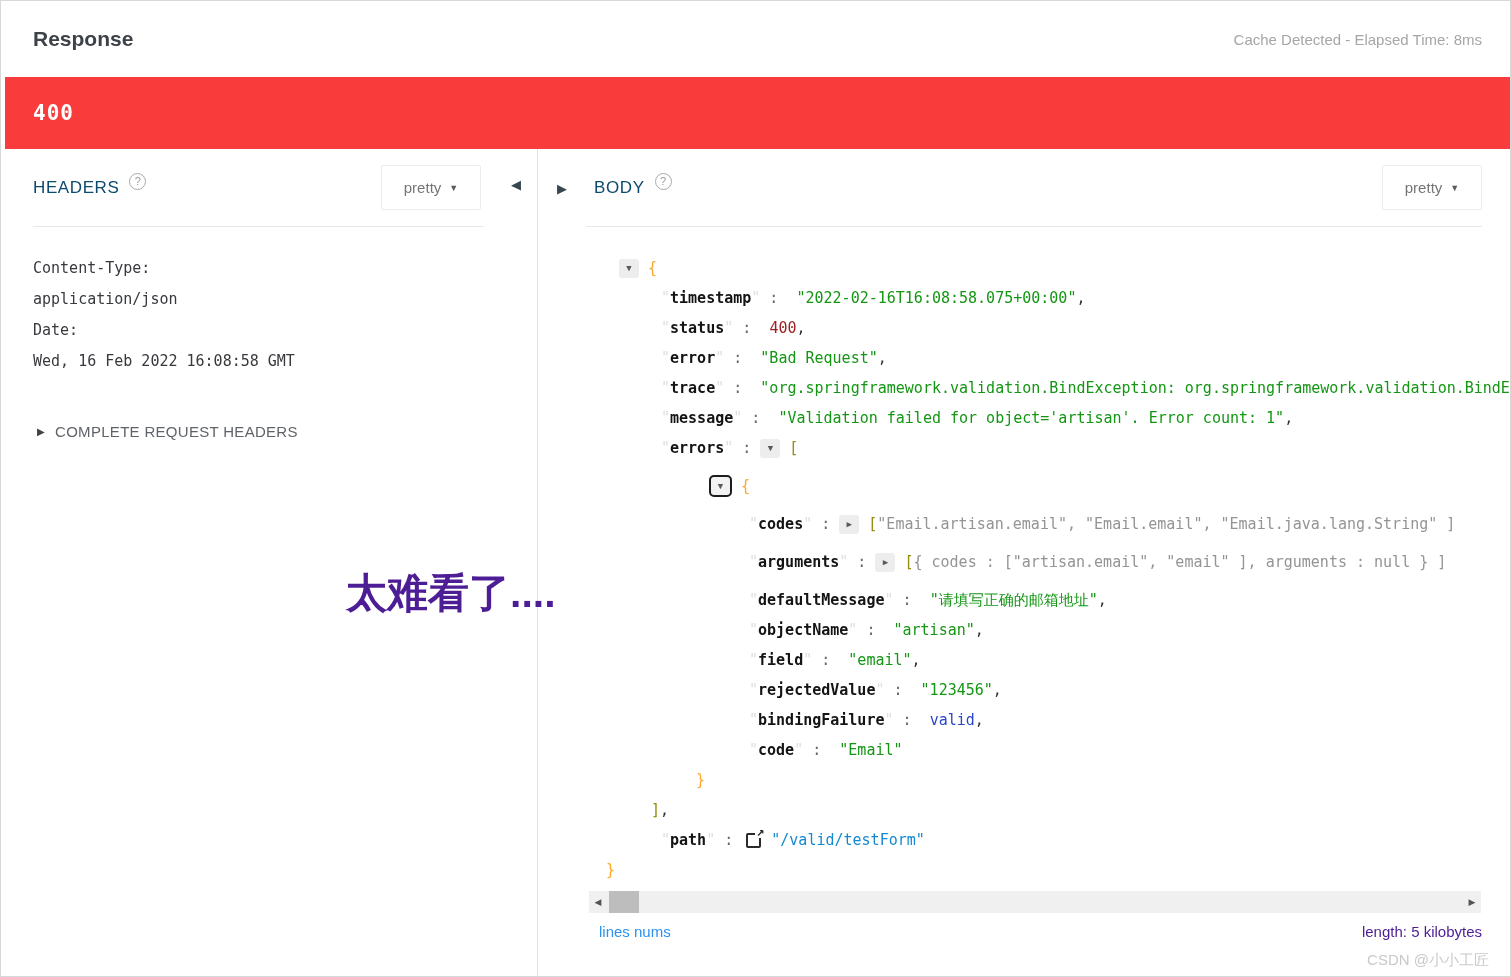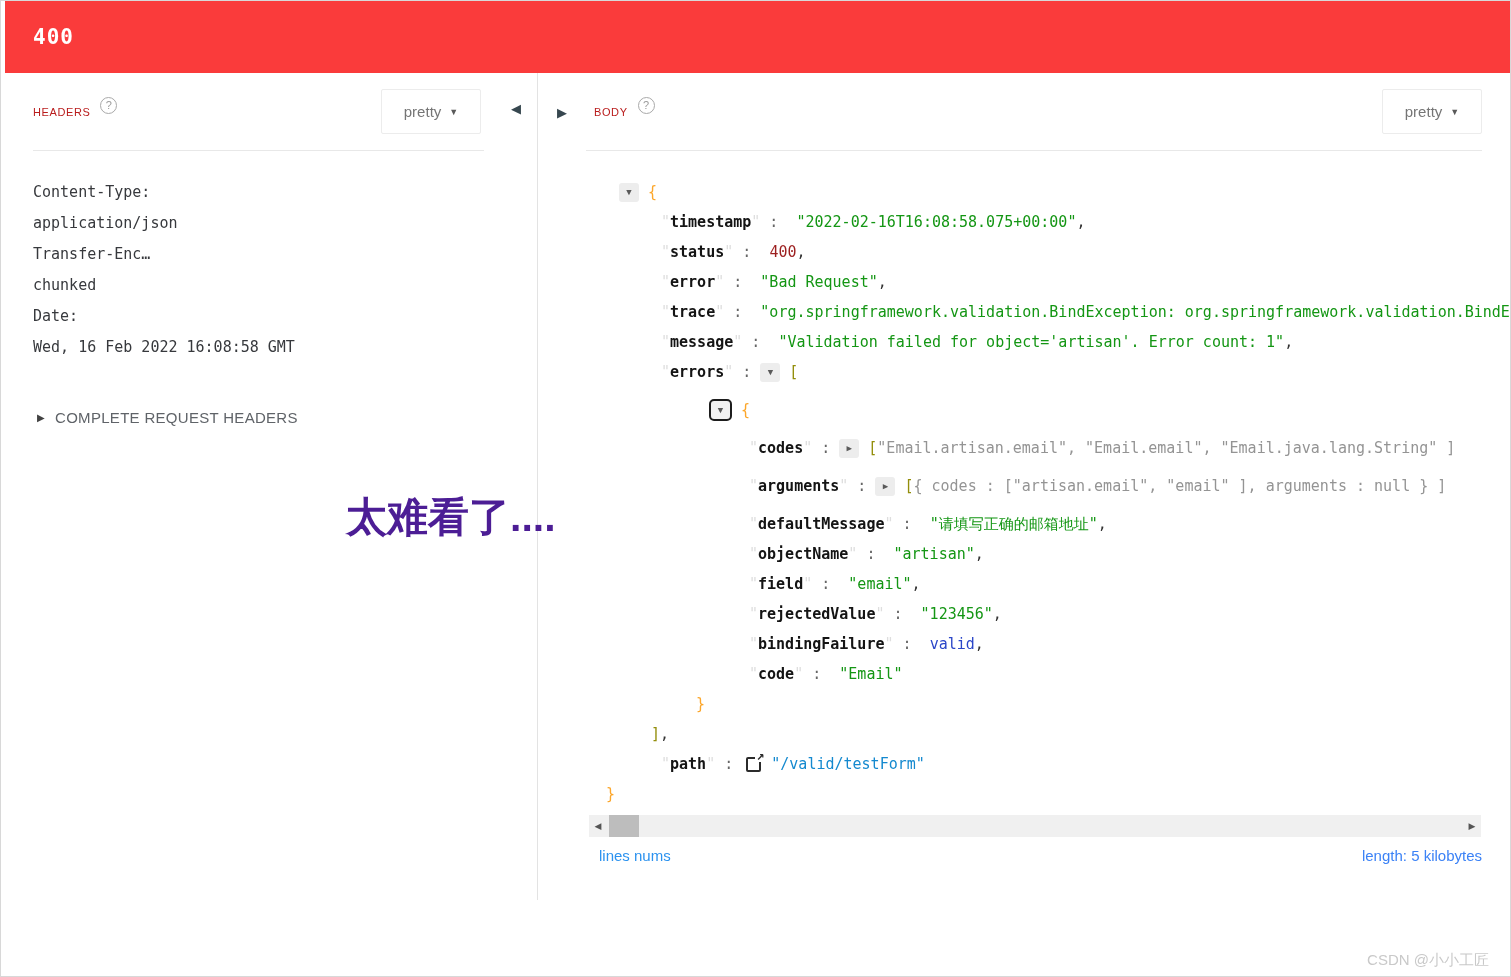--- a/index.html
+++ b/index.html
@@ -16,21 +16,21 @@
   .banner { height:72px; background:#fa3b3b; display:flex; align-items:center; padding-left:28px; }
   .banner .code { color:#fff; font-family:"DejaVu Sans Mono", monospace; font-size:21px; font-weight:700; letter-spacing:1px; }
 
   
   .content { display:flex; height:827px; position:relative; }
   .left-panel { width:533px; position:relative; border-right:1px solid #e3e3e3; }
   .right-panel { flex:1; position:relative; overflow:hidden; }
 
   
   .panel-header { height:78px; position:relative; display:flex; align-items:center; }
-  .panel-label { font-size:11px; color:#b91c1c; letter-spacing:0.6px; }
+  .panel-label { font-size:17px; color:#0c4a6e; letter-spacing:0.6px; }
   .help-icon { display:inline-flex; align-items:center; justify-content:center; width:17px; height:17px; border:1px solid #a9a9a9; border-radius:50%; color:#9b9b9b; font-size:11px; margin-left:10px; position:relative; top:-7px; }
   .pretty-btn { height:45px; min-width:100px; border:1px solid #ececec; border-radius:2px; background:#fff; display:flex; align-items:center; justify-content:center; gap:8px; font-size:15px; color:#757575; cursor:pointer; }
   .caret-down { font-size:9px; color:#5a5a5a; }
   .hdr-rule { position:absolute; bottom:0; height:1px; background:#e8e8e8; }
   .left-panel .hdr-rule { left:28px; right:53px; }
   .right-panel .hdr-rule { left:48px; right:28px; }
 
   .left-panel .panel-header { padding-left:28px; }
   .left-panel .pretty-btn { position:absolute; right:56px; top:16px; }
   .collapse-left { position:absolute; right:16px; top:28px; font-size:13px; color:#37474f; cursor:pointer; }
@@ -74,28 +74,32 @@
 
   
   .hscrollbar { position:absolute; left:51px; right:29px; top:742px; height:22px; background:#f0f0f0; display:flex; align-items:center; }
   .sb-arrow { width:18px; text-align:center; font-size:9px; color:#555; cursor:pointer; flex:none; }
   .sb-track { flex:1; height:100%; position:relative; }
   .sb-thumb { position:absolute; left:2px; top:0; width:30px; height:22px; background:#bdbdbd; cursor:grab; }
 
   
   .body-footer { position:absolute; left:61px; right:28px; top:774px; display:flex; justify-content:space-between; align-items:flex-start; font-size:15px; }
   .lines-nums { color:#2b92ef; cursor:pointer; }
-  .length-info { color:#3b82f6; }
+  .length-info { color:#4c1d95; }
   .watermark { position:absolute; right:21px; bottom:6px; font-size:15px; color:#c9c9c9; }
 </style>
 </head>
 <body>
 
 <div class="page">
 
+  <div class="titlebar">
+    <h1>Response</h1>
+    <div class="status-info">Cache Detected - Elapsed Time: 8ms</div>
+  </div>
 
   <div class="banner">
     <span class="code">400</span>
   </div>
 
   <div class="content">
 
     <div class="left-panel">
       <div class="panel-header">
         <span class="panel-label">HEADERS</span>
@@ -107,24 +111,20 @@
         <span class="collapse-left">◀</span>
         <div class="hdr-rule"></div>
       </div>
 
       <div class="headers-list">
           <div class="hdr-row">
             <span class="hdr-name">Content-Type:</span>
             <span class="hdr-value">application/json</span>
           </div>
           <div class="hdr-row">
-            <span class="hdr-name">Transfer-Enc…</span>
-            <span class="hdr-value">chunked</span>
-          </div>
-          <div class="hdr-row">
             <span class="hdr-name">Date:</span>
             <span class="hdr-value">Wed, 16 Feb 2022 16:08:58 GMT</span>
           </div>
         </div>
 
       <div class="complete-req">
         <span class="tri-right-sm">▶</span>
         <span>COMPLETE REQUEST HEADERS</span>
       </div>
 

